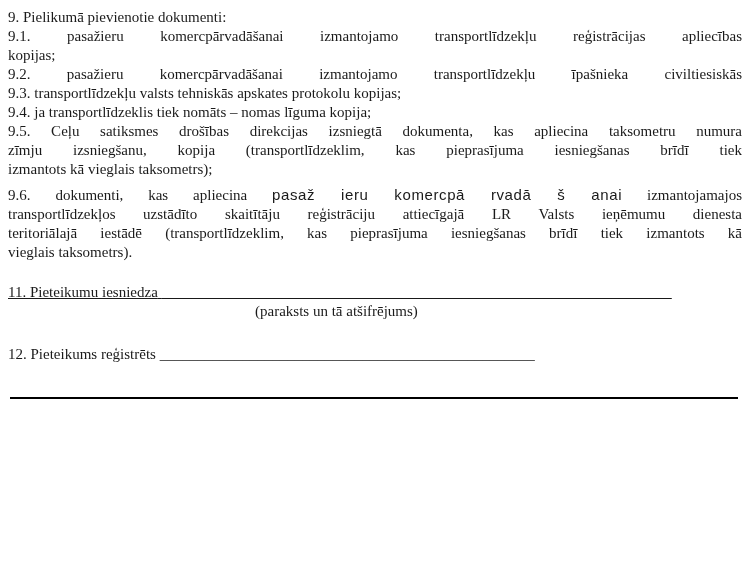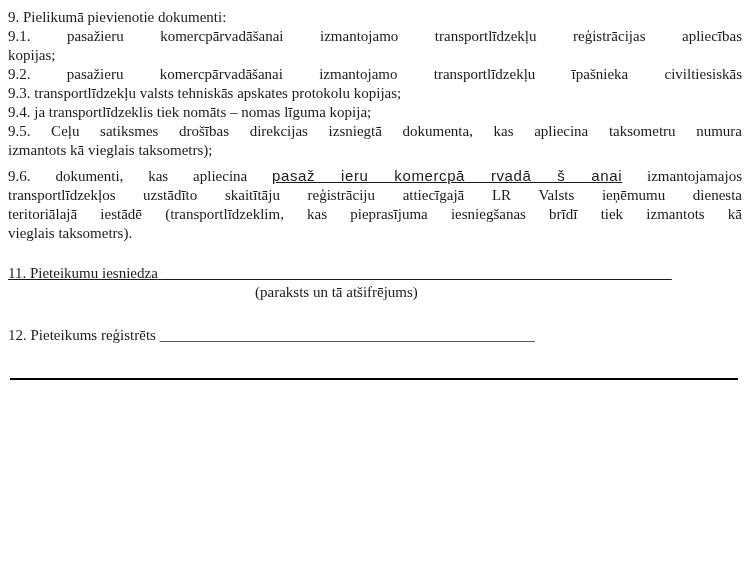--- a/index.html
+++ b/index.html
@@ -8,21 +8,20 @@
     font-family: "Liberation Serif", serif;
     font-size: 15px; color: #1a1a1a;
   }
   .page { padding: 8px 8px 0 8px; width: 734px; }
   .ln { line-height: 19px; }
   .j { text-align: justify; text-align-last: justify; }
   .gap { margin-top: 6px; }
   .sans {
     font-family: "Liberation Sans", sans-serif;
     letter-spacing: 0.6px;
-    text-decoration: underline;
   }
   .field { white-space: nowrap; line-height: 19px; }
   .f10 { margin-top: 30px; }
   .f11 { margin-top: 21px; text-decoration: underline; }
   .f12 { margin-top: 25px; }
   .cap { line-height: 18px; }
   .cap-sig  { margin-left: 247px; }
   .cap-inst { margin-left: 350px; }
   .dateline { margin-top: 6px; white-space: nowrap; line-height: 19px; }
   .rule {
@@ -36,20 +35,21 @@
 
 <div class="page">
 
   <div class="ln">9. Pielikumā pievienotie dokumenti:</div>
   <div class="ln j">9.1. pasažieru komercpārvadāšanai izmantojamo transportlīdzekļu reģistrācijas apliecības</div>
   <div class="ln">kopijas;</div>
   <div class="ln j">9.2. pasažieru komercpārvadāšanai izmantojamo transportlīdzekļu īpašnieka civiltiesiskās</div>
   <div class="ln">9.3. transportlīdzekļu valsts tehniskās apskates protokolu kopijas;</div>
   <div class="ln">9.4. ja transportlīdzeklis tiek nomāts – nomas līguma kopija;</div>
   <div class="ln j">9.5. Ceļu satiksmes drošības direkcijas izsniegtā dokumenta, kas apliecina taksometru numura</div>
+  <div class="ln j">zīmju izsniegšanu, kopija (transportlīdzeklim, kas pieprasījuma iesniegšanas brīdī tiek</div>
   <div class="ln">izmantots kā vieglais taksometrs);</div>
 
   <div class="ln j gap"><span>9.6. dokumenti, kas apliecina </span><span class="sans">pasaž ieru komercpā rvadā š anai</span><span> izmantojamajos</span></div>
   <div class="ln j">transportlīdzekļos uzstādīto skaitītāju reģistrāciju attiecīgajā LR Valsts ieņēmumu dienesta</div>
   <div class="ln j">teritoriālajā iestādē (transportlīdzeklim, kas pieprasījuma iesniegšanas brīdī tiek izmantots kā</div>
   <div class="ln">vieglais taksometrs).</div>
 
 
   <div class="field f11">
     <span>11. Pieteikumu iesniedza</span>

